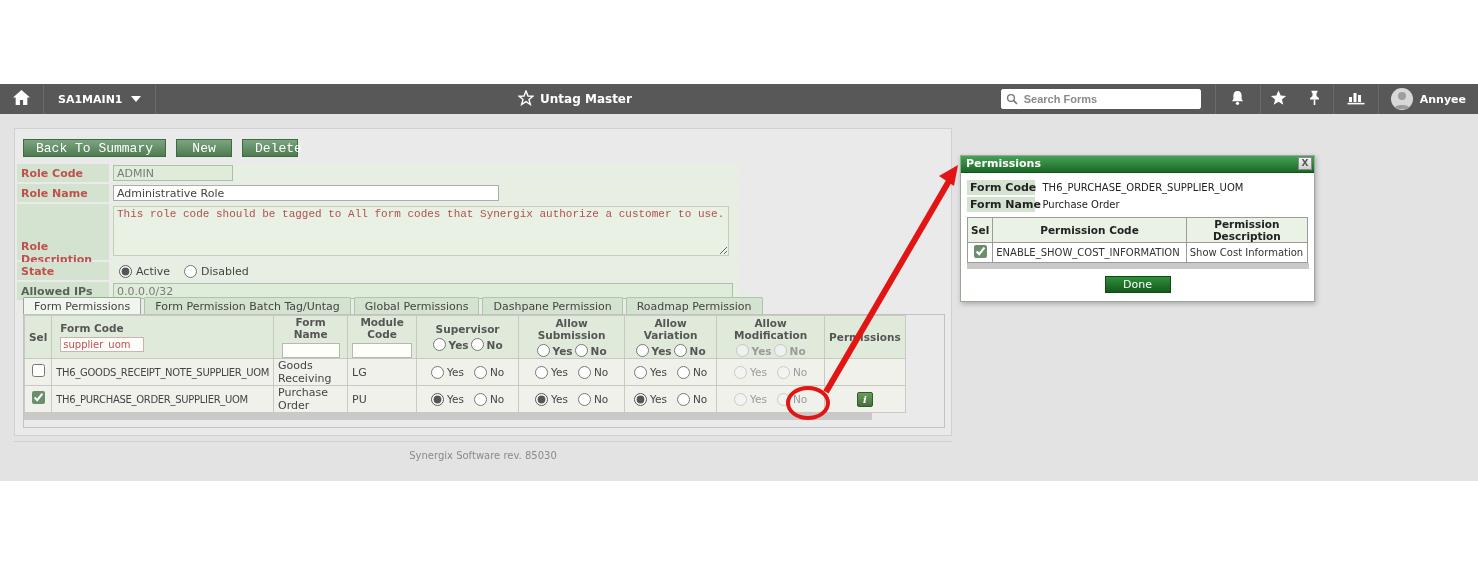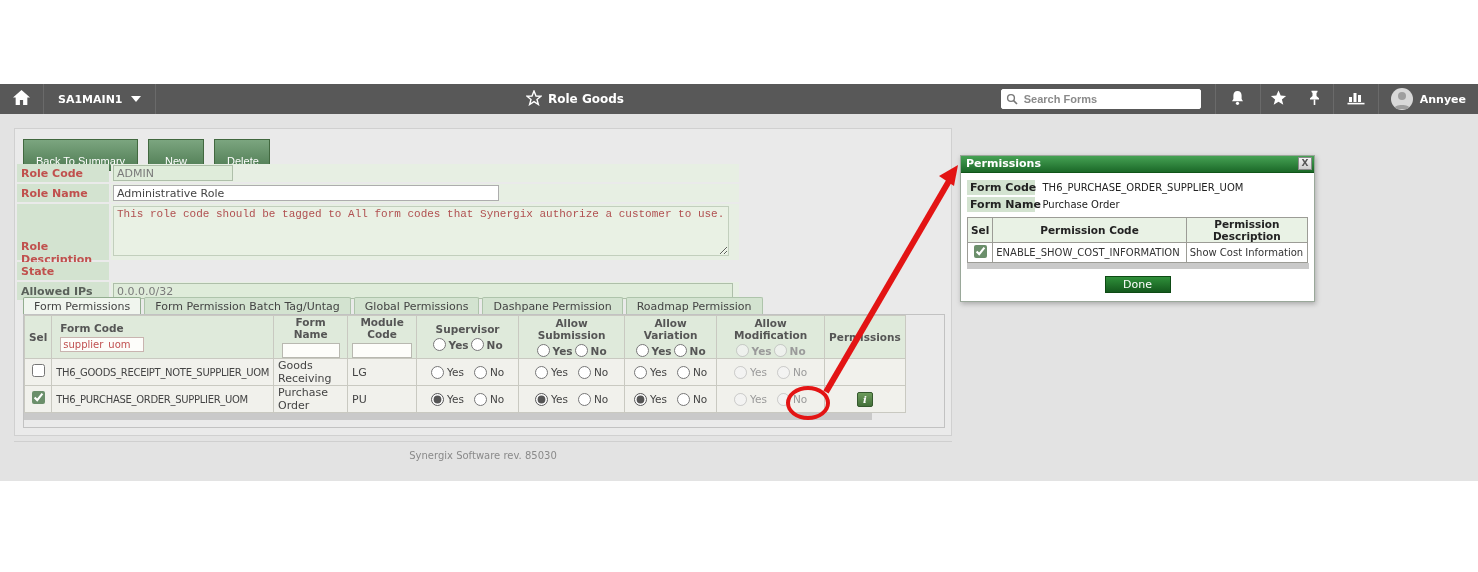--- a/index.html
+++ b/index.html
@@ -22,21 +22,21 @@
   .tb-icbox { width:44px; height:30px; display:flex; align-items:center; justify-content:center; cursor:pointer; }
   .tb-icbox.narrow { width:36px; }
   .tb-user { display:flex; align-items:center; gap:7px; padding:0 12px; color:#fff; font-weight:bold; cursor:pointer;text-align:center; }
   .avatar { width:22px; height:22px; border-radius:50%; background:#d8d8d8; overflow:hidden; position:relative; }
 
   
   .content { position:absolute; left:0; top:114px; width:1478px; height:367px; background:#e3e3e3; }
   .panel { position:absolute; left:14px; top:14px; width:938px; height:308px; background:#eaeaea; border:1px solid #d0d0d0; }
 
   .btnbar { position:absolute; left:8px; top:10px; display:flex; gap:10px; }
-  .gbtn { background:linear-gradient(#7ba57f,#4e7b52); border:1px solid #41683f; color:#fff; font-size:11px; height:18px; padding:15px 12px; cursor:pointer; font-family:Liberation Sans, sans-serif; }
+  .gbtn { background:linear-gradient(#7ba57f,#4e7b52); border:1px solid #41683f; color:#fff; font-size:13px; height:18px; padding:1px 12px; cursor:pointer; font-family:Liberation Mono, monospace; }
 
   .form-row { position:absolute; left:2px; width:722px; }
   .flabel { position:absolute; left:0; top:0; bottom:0; width:92px; background:#d3e3d0; font-weight:bold; padding:3px 4px; color:#c0504d; }
   .flabel.dark { color:#5a615a; }
   .fvalue { position:absolute; left:94px; right:0; top:0; bottom:0; background:#e7efe3; padding:1px 2px; display:flex; align-items:center; }
   .inp { height:16px; border:1px solid #adadad; background:#fff; font-size:11px; color:#444; padding:0 3px; font-family:inherit; }
   .inp.ro { background:#dfecda; border-color:#aebfa9; color:#7a7a7a; }
   .desc-area { width:616px; height:50px; background:#e9f1e4; border:1px solid #c2cfbd; color:#b05050; font-family:"Liberation Mono","DejaVu Sans Mono",monospace; font-size:11px; padding:1px 3px; resize:both; }
   .ip-inp { width:620px; color:#c0504d; }
   .radio-lab { display:inline-flex; align-items:center; gap:4px; margin-right:14px; color:#444; }
@@ -106,21 +106,21 @@
     <div class="tb-ws">
       <span>SA1MAIN1</span>
       <span class="caret-down"></span>
     </div>
     <div class="tb-title">
       <span>
         <svg width="16" height="16" viewBox="0 0 16 16">
             <path d="M8 1 L10 6 L15 6.2 L11 9.4 L12.4 14.5 L8 11.6 L3.6 14.5 L5 9.4 L1 6.2 L6 6 Z" fill="none" stroke="#fff" stroke-width="1.4"></path>
           </svg>
       </span>
-      <span>Role Goods</span>
+      <span>Untag Master</span>
     </div>
     <div class="tb-right">
       <div class="tb-search-wrap">
         <span class="tb-search-icon">
           <svg width="12" height="12" viewBox="0 0 12 12">
               <circle cx="5" cy="5" r="3.4" fill="none" stroke="#777" stroke-width="1.4"></circle>
               <line x1="7.6" y1="7.6" x2="11" y2="11" stroke="#777" stroke-width="1.6"></line>
             </svg>
         </span>
         <input class="tb-search" type="text" placeholder="Search Forms" style="">
@@ -200,20 +200,30 @@
 
       <div class="form-row" style="top:75px;height:56px;">
         <div class="flabel" style="padding-top:36px;">Role Description</div>
         <div class="fvalue" style="align-items:flex-start;padding-top:2px;">
           <textarea class="desc-area" style="">This role code should be tagged to All form codes that Synergix authorize a customer to use.</textarea>
         </div>
       </div>
 
       <div class="form-row" style="top:133px;height:18px;">
         <div class="flabel">State</div>
+        <div class="fvalue" style="padding-left:8px;">
+          <label class="radio-lab">
+            <input type="radio" name="state" checked="" style="">
+            <span>Active</span>
+          </label>
+          <label class="radio-lab">
+            <input type="radio" name="state" style="">
+            <span>Disabled</span>
+          </label>
+        </div>
       </div>
 
       <div class="form-row" style="top:153px;height:18px;">
         <div class="flabel dark">Allowed IPs</div>
         <div class="fvalue">
             <input class="inp ro ip-inp" value="0.0.0.0/32" style="">
           </div>
       </div>
 
       <div class="tabs">

